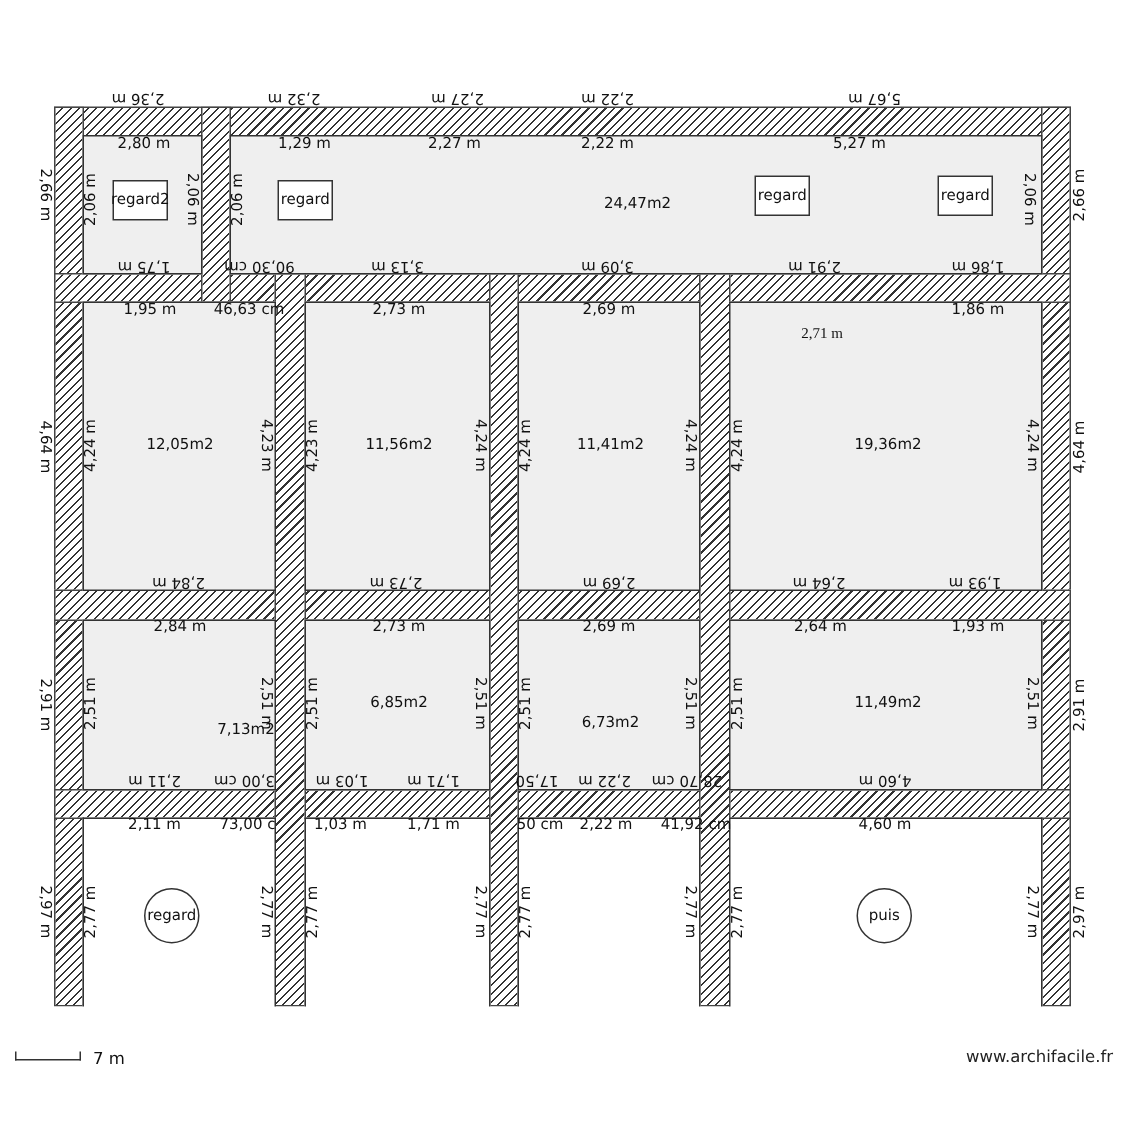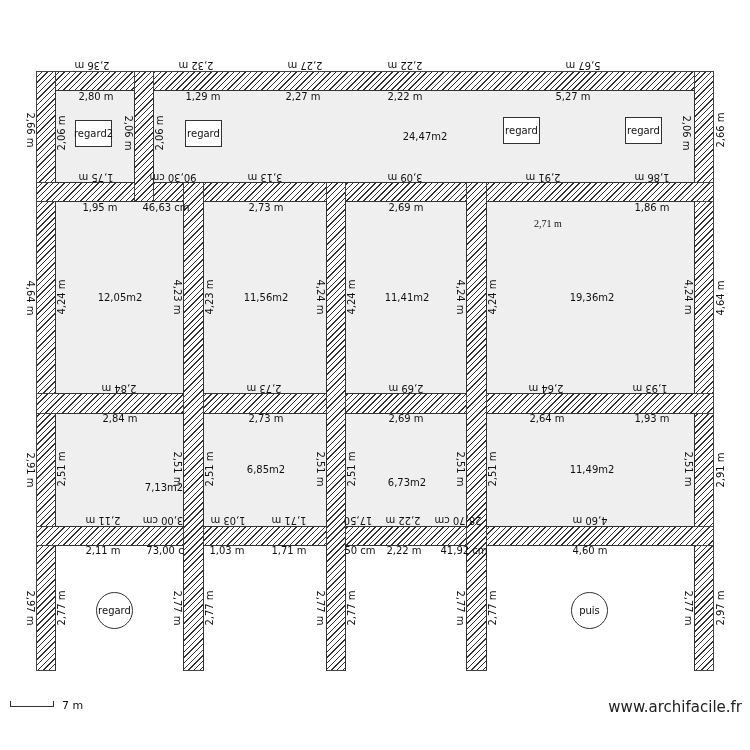--- a/index.html
+++ b/index.html
@@ -13,21 +13,21 @@
   .lbl{position:absolute;font-size:10px;line-height:11px;white-space:nowrap;}
   .area{position:absolute;font-size:10px;line-height:11px;white-space:nowrap;transform:translate(-50%,-50%);}
   .vu{transform:translate(-50%,-50%) rotate(-90deg);} 
   .vd{transform:translate(-50%,-50%) rotate(90deg);}  
   .hf{transform:translate(-50%,-50%) rotate(180deg);}
   .hc{transform:translate(-50%,-50%);}
   .box{position:absolute;background:#fff;border:1px solid #333;box-sizing:border-box;font-size:10px;display:flex;align-items:center;justify-content:center;}
   .circle{position:absolute;background:#fff;border:1px solid #333;border-radius:50%;box-sizing:border-box;font-size:10px;display:flex;align-items:center;justify-content:center;}
   .scale{position:absolute;left:10px;top:701px;width:44px;height:6px;border-left:1px solid #333;border-right:1px solid #333;border-bottom:1px solid #333;box-sizing:border-box;}
   .scale-lbl{position:absolute;left:62px;top:699px;font-size:11px;}
-  .brand{position:absolute;right:8px;top:698px;font-size:15px;color:#222;}
+  .brand{position:absolute;right:8px;top:698px;font-size:11px;color:#222;}
 </style>
 </head>
 <body>
 
 <div class="plan">
 
   <div class="wall" style="left:36px;top:71px;width:678px;height:20px;"></div>
   <div class="wall" style="left:36px;top:71px;width:20px;height:600px;"></div>
   <div class="wall" style="left:694px;top:71px;width:20px;height:600px;"></div>
   <div class="wall" style="left:36px;top:182px;width:678px;height:20px;"></div>

